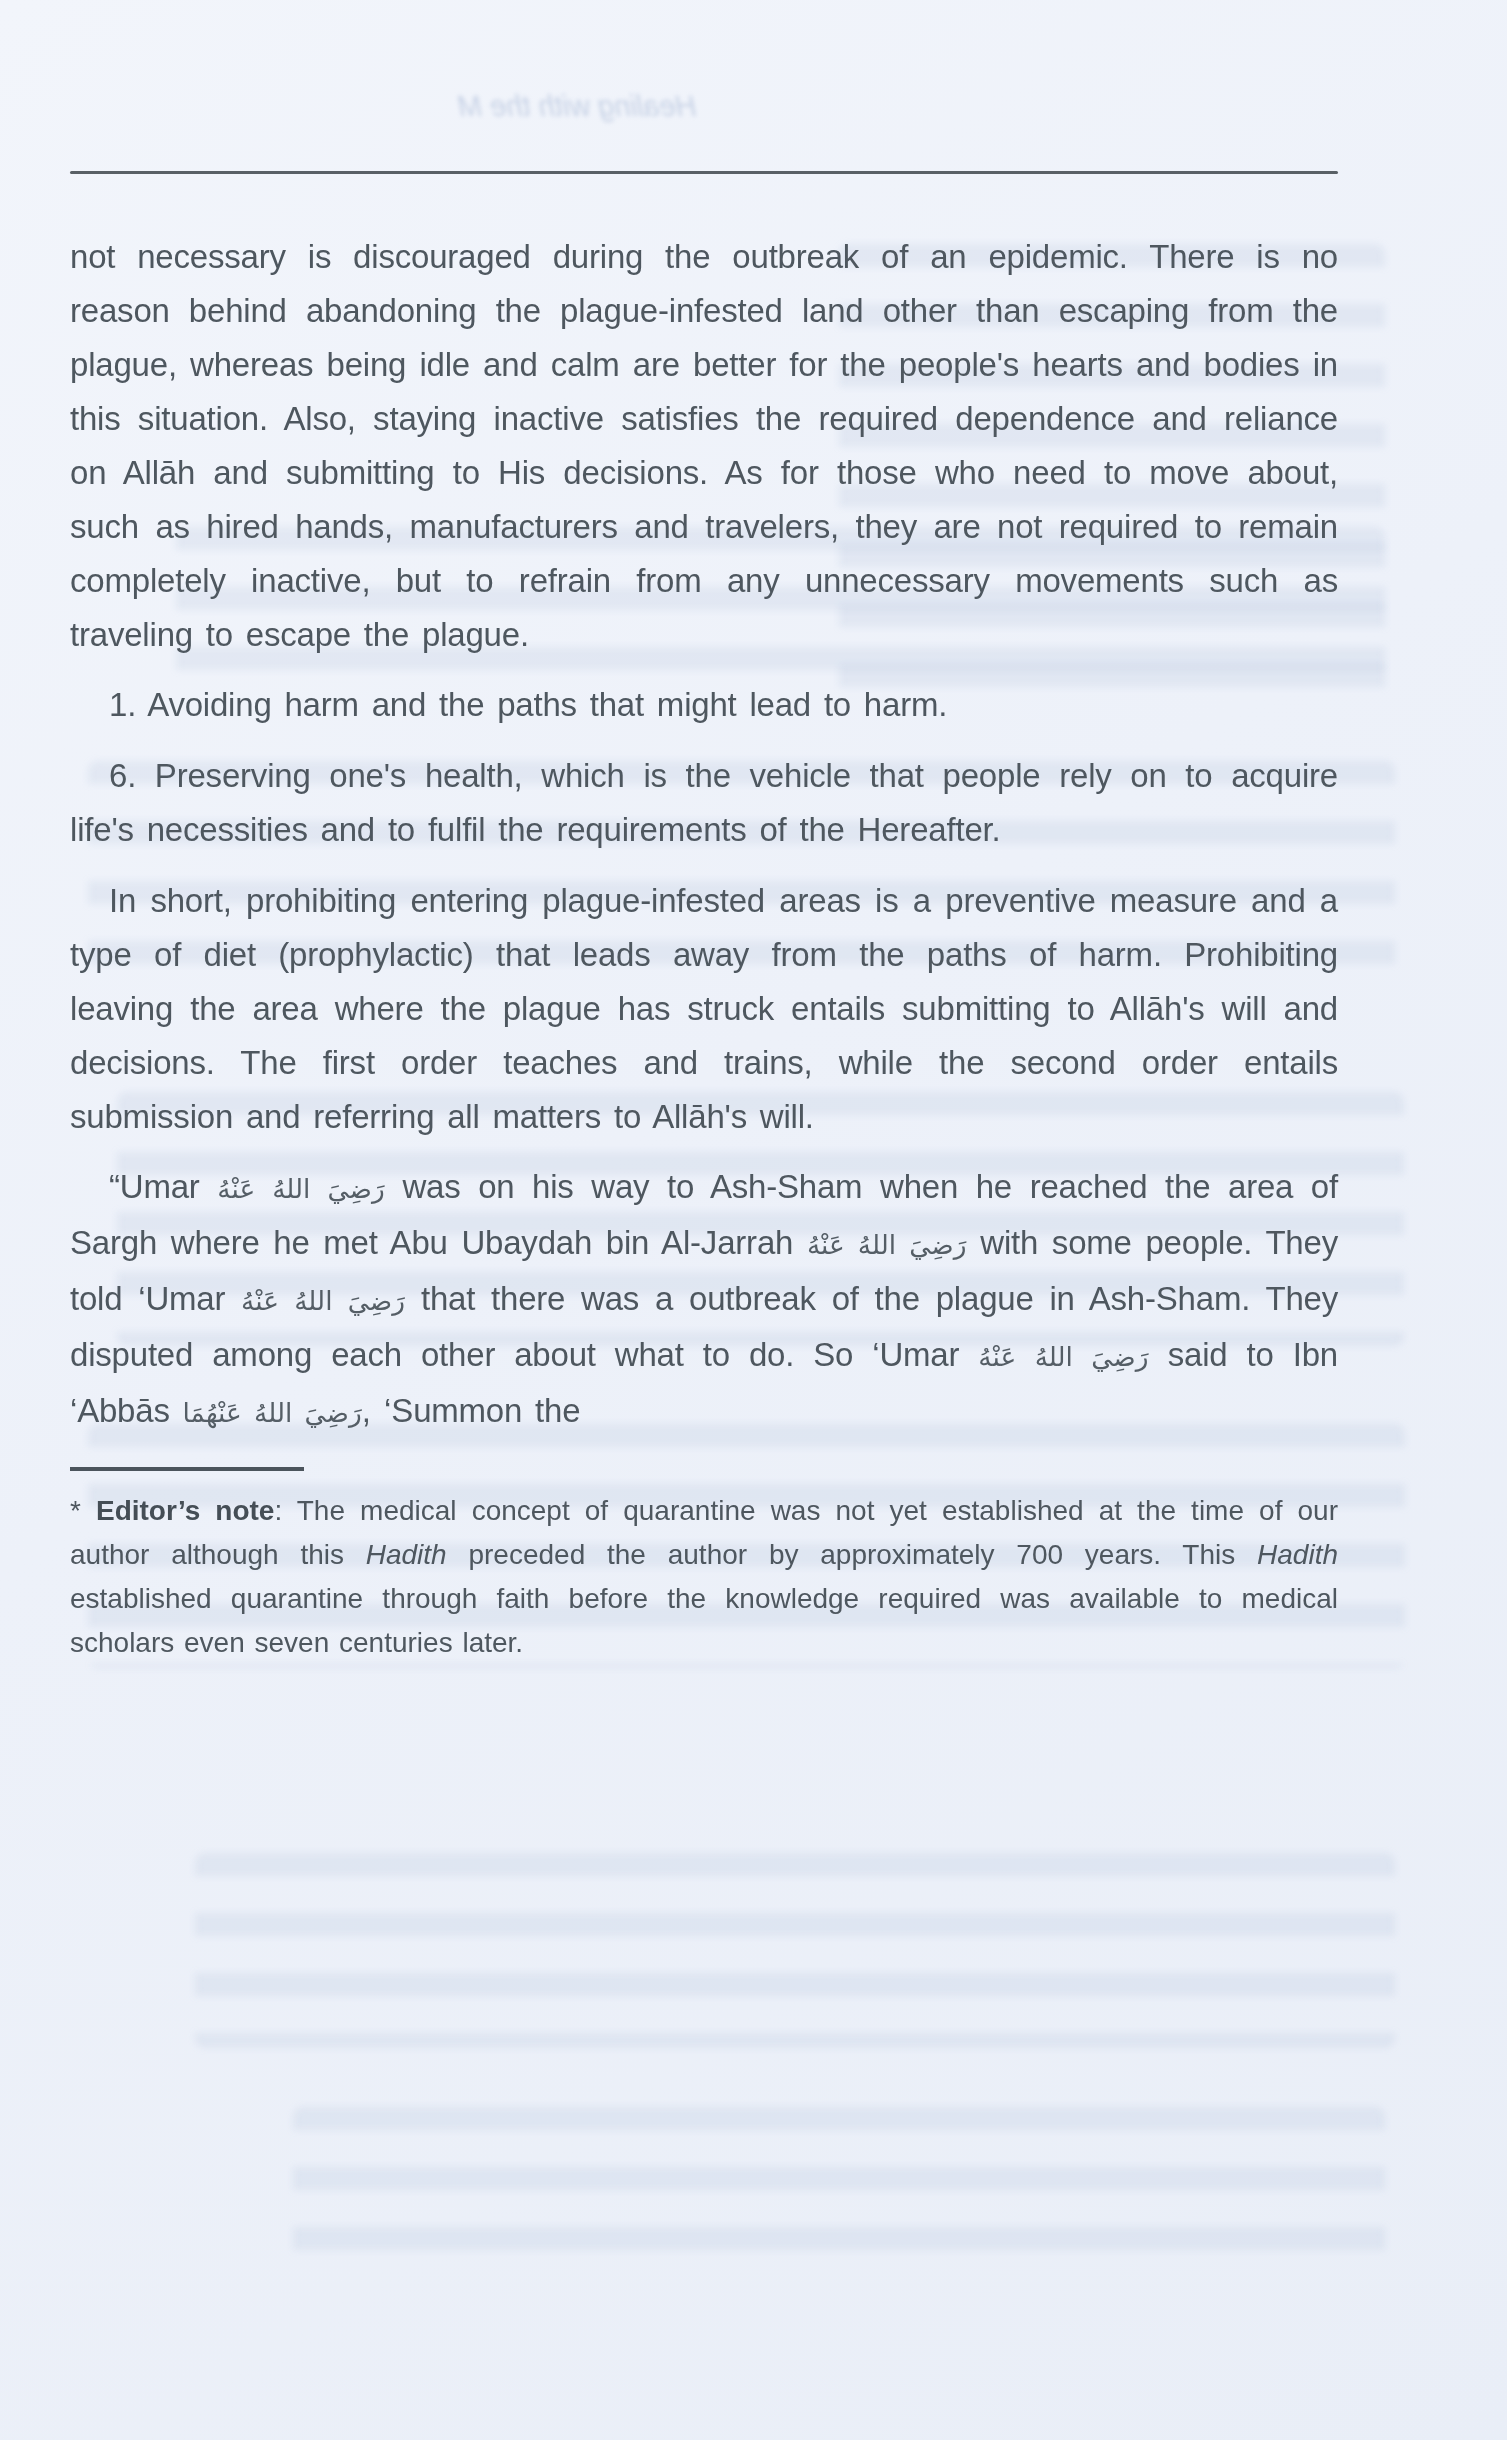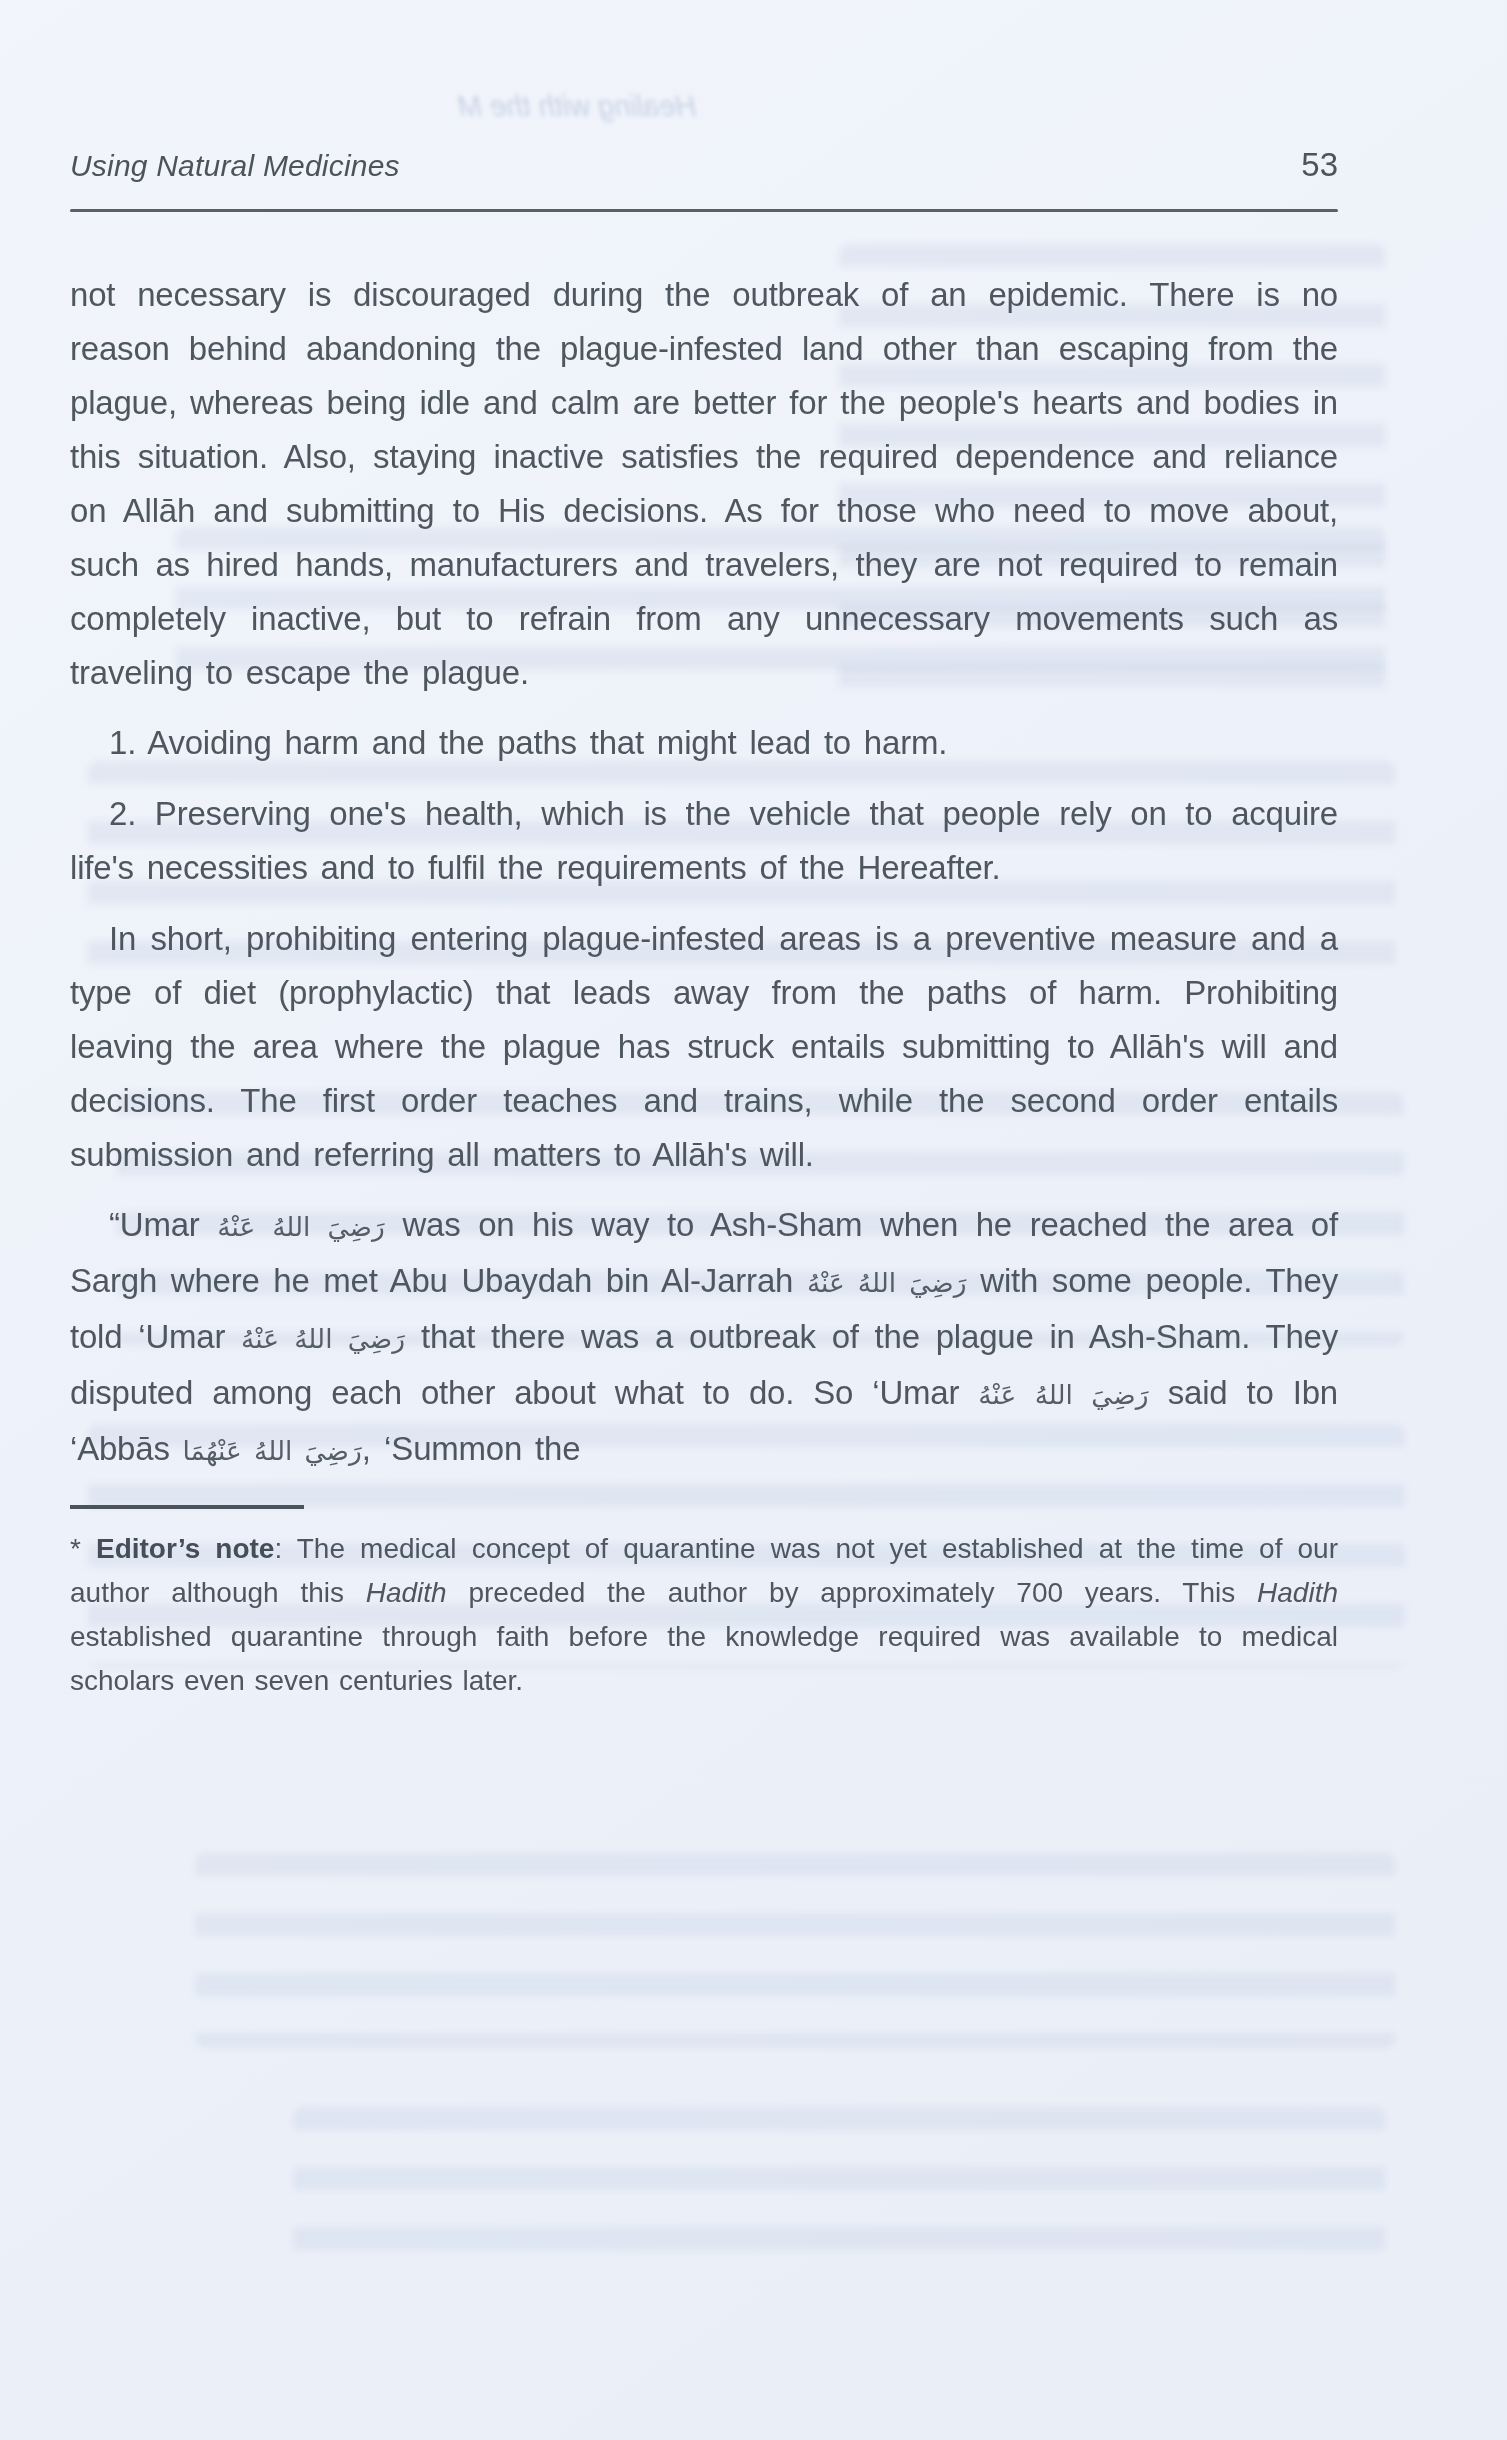--- a/index.html
+++ b/index.html
@@ -85,31 +85,27 @@
   <div class="ghost-stripes" style="left:839px;top:244px;width:546px;height:458px;"></div>
   <div class="ghost-stripes" style="left:176px;top:527px;width:1209px;height:176px;"></div>
   <div class="ghost-stripes" style="left:88px;top:761px;width:1307px;height:215px;"></div>
   <div class="ghost-stripes" style="left:117px;top:1092px;width:1287px;height:254px;"></div>
   <div class="ghost-stripes" style="left:88px;top:1424px;width:1317px;height:244px;"></div>
   <div class="ghost-stripes" style="left:195px;top:1853px;width:1200px;height:195px;"></div>
   <div class="ghost-stripes" style="left:293px;top:2107px;width:1092px;height:156px;"></div>
 
   <div class="content">
 
-    <div class="header-row">
-      <span class="running-title">Using Natural Medicines</span>
-      <span class="page-number">53</span>
-    </div>
 
     <div class="header-rule"></div>
 
     <div class="body-text">
         <p class="para noindent"><span>not necessary is discouraged during the outbreak of an epidemic. There is no reason behind abandoning the plague-infested land other than escaping from the plague, whereas being idle and calm are better for the people's hearts and bodies in this situation. Also, staying inactive satisfies the required dependence and reliance on Allāh and submitting to His decisions. As for those who need to move about, such as hired hands, manufacturers and travelers, they are not required to remain completely inactive, but to refrain from any unnecessary movements such as traveling to escape the plague.</span></p>
         <p class="para indent"><span>1. Avoiding harm and the paths that might lead to harm.</span></p>
-        <p class="para indent"><span>2. Preserving one's health, which is the vehicle that people rely on to acquire life's necessities and to fulfil the requirements of the Hereafter.</span></p>
+        <p class="para indent"><span>6. Preserving one's health, which is the vehicle that people rely on to acquire life's necessities and to fulfil the requirements of the Hereafter.</span></p>
         <p class="para indent"><span>In short, prohibiting entering plague-infested areas is a preventive measure and a type of diet (prophylactic) that leads away from the paths of harm. Prohibiting leaving the area where the plague has struck entails submitting to Allāh's will and decisions. The first order teaches and trains, while the second order entails submission and referring all matters to Allāh's will.</span></p>
         <p class="para indent"><span>“Umar </span><span class="seg-ar">رَضِيَ اللهُ عَنْهُ</span><span> was on his way to Ash-Sham when he reached the area of Sargh where he met Abu Ubaydah bin Al-Jarrah </span><span class="seg-ar">رَضِيَ اللهُ عَنْهُ</span><span> with some people. They told ‘Umar </span><span class="seg-ar">رَضِيَ اللهُ عَنْهُ</span><span> that there was a outbreak of the plague in Ash-Sham. They disputed among each other about what to do. So ‘Umar </span><span class="seg-ar">رَضِيَ اللهُ عَنْهُ</span><span> said to Ibn ‘Abbās </span><span class="seg-ar">رَضِيَ اللهُ عَنْهُمَا</span><span>, ‘Summon the</span></p>
       </div>
 
     <div class="footnote-rule"></div>
 
     <p class="footnote"><span>* </span><span class="seg-b">Editor’s note</span><span>: The medical concept of quarantine was not yet established at the time of our author although this </span><span class="seg-i">Hadith</span><span> preceded the author by approximately 700 years. This </span><span class="seg-i">Hadith</span><span> established quarantine through faith before the knowledge required was available to medical scholars even seven centuries later.</span></p>
 
   </div>
 </div>

